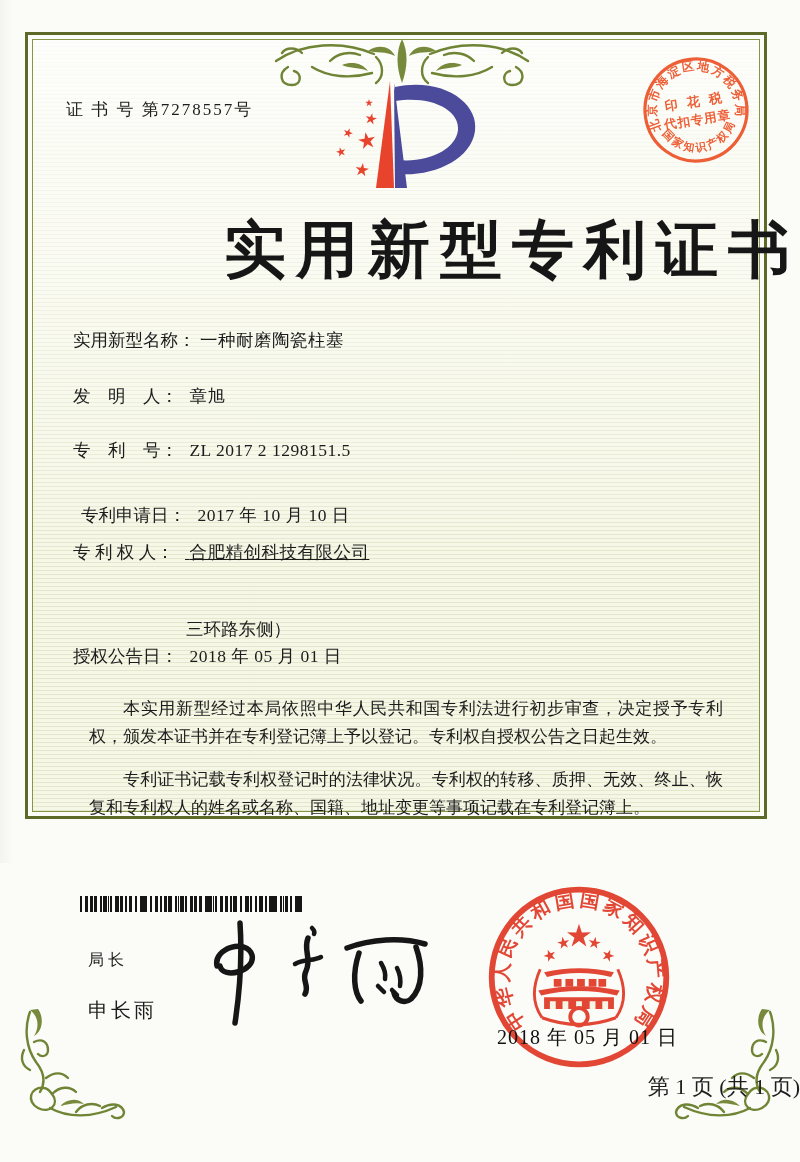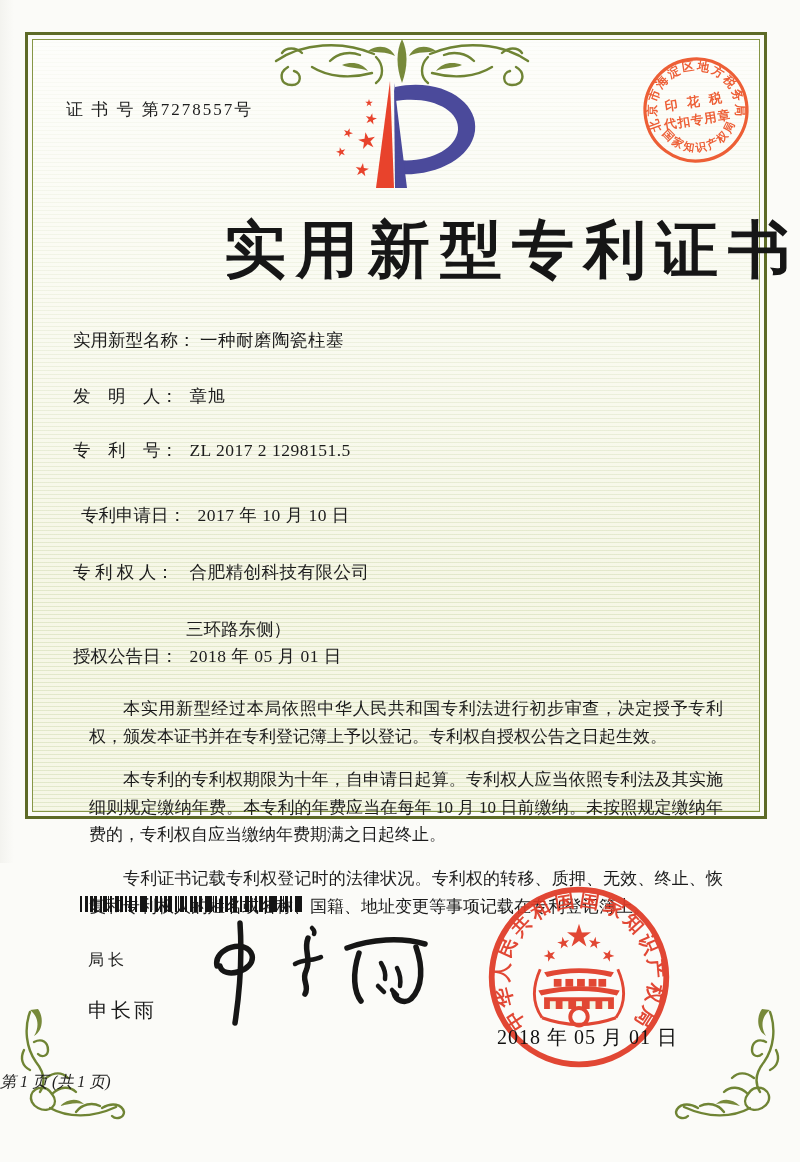--- a/index.html
+++ b/index.html
@@ -30,40 +30,40 @@
   .cert-no{position:absolute;left:66px;top:98px;font-size:17px;letter-spacing:2px;color:#1d1d1d;}
   .logo{position:absolute;left:315px;top:74px;width:190px;height:122px;}
   .stamp{position:absolute;left:636px;top:50px;width:120px;height:120px;transform:rotate(-9deg);opacity:.92;}
   .title{position:absolute;left:0;right:0;top:208px;text-align:right;
     font-size:62px;font-weight:bold;letter-spacing:10px;color:#161616;}
   
   .field{position:absolute;left:73px;font-size:17.5px;color:#1c1c1c;white-space:nowrap;}
   .field .lab{display:inline-block;min-width:112px;}
   .field .val{letter-spacing:.5px;}
   #f-name{top:328px;} #f-inv{top:384px;} #f-no{top:438px;}
-  #f-appdate{top:503px;margin-left:8px;} #f-owner{top:560px;} #f-addr{top:589px;}
+  #f-appdate{top:503px;margin-left:8px;} #f-owner{top:540px;text-decoration:underline;} #f-addr{top:589px;}
   #f-addr2{top:617px;left:186px;}
   #f-grant{top:644px;width:664px;}
   #f-grantno{position:absolute;left:382px;top:0;}
   
   .body-text{position:absolute;left:73px;top:679px;width:666px;
     font-size:17px;line-height:27.6px;text-align:justify;color:#1b1b1b;}
   .body-text p{margin:16px;text-indent:2em;}
   
   .barcode{position:absolute;left:80px;top:896px;width:222px;height:16px;
     background-image:
       repeating-linear-gradient(90deg,#151515 0 2px,rgba(0,0,0,0) 2px 5px),
       repeating-linear-gradient(90deg,#151515 0 1px,rgba(0,0,0,0) 1px 7px),
       repeating-linear-gradient(90deg,rgba(0,0,0,0) 0 10px,#151515 10px 13px);}
   .director-label{position:absolute;left:88px;top:950px;font-size:16px;letter-spacing:4px;color:#1c1c1c;}
   .director-name{position:absolute;left:88px;top:997px;font-size:20px;letter-spacing:3px;color:#1c1c1c;}
   .signature{position:absolute;left:195px;top:918px;width:245px;height:112px;}
   .seal{position:absolute;left:482px;top:880px;width:194px;height:194px;opacity:.93;}
   .seal-date{position:absolute;left:497px;top:1024px;font-size:20px;letter-spacing:1px;color:#111;z-index:5;}
-  .footer{position:absolute;left:0;right:0;top:1072px;text-align:left;font-size:16px;color:#1d1d1d;font-style:italic;}
+  .footer{position:absolute;left:0;right:0;top:1072px;text-align:right;font-size:22px;color:#1d1d1d;}
   .green{stroke:#6f8434;fill:none;stroke-width:2.4;stroke-linecap:round;}
   .greenf{fill:#77893a;stroke:none;}
 </style>
 </head>
 <body>
 
 <div class="page">
 
   <div class="frame-outer">
     <div class="frame-inner"></div>
@@ -192,21 +192,20 @@
     <span class="val">合肥精创科技有限公司</span>
   </div>
   <div class="field" id="f-addr2">三环路东侧）</div>
   <div class="field" id="f-grant">
     <span class="lab">授权公告日：</span>
     <span class="val">2018 年 05 月 01 日</span>
   </div>
 
   <div class="body-text">
     <p>本实用新型经过本局依照中华人民共和国专利法进行初步审查，决定授予专利权，颁发本证书并在专利登记簿上予以登记。专利权自授权公告之日起生效。</p>
-    <p>本专利的专利权期限为十年，自申请日起算。专利权人应当依照专利法及其实施细则规定缴纳年费。本专利的年费应当在每年 10 月 10 日前缴纳。未按照规定缴纳年费的，专利权自应当缴纳年费期满之日起终止。</p>
     <p>专利证书记载专利权登记时的法律状况。专利权的转移、质押、无效、终止、恢复和专利权人的姓名或名称、国籍、地址变更等事项记载在专利登记簿上。</p>
   </div>
 
   <div class="barcode"></div>
 
   <div class="director-label">局长</div>
   <div class="director-name">申长雨</div>
 
   <div class="signature">
     <svg viewBox="0 0 245 112">

